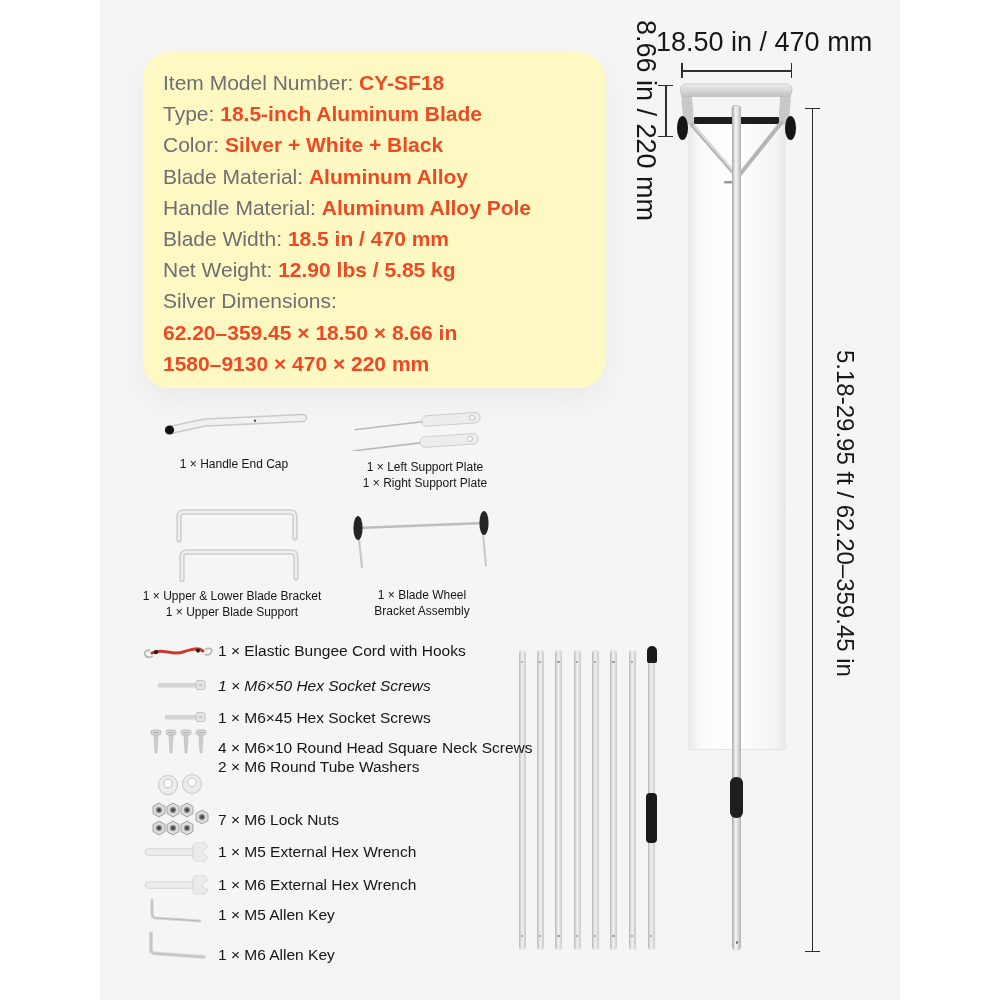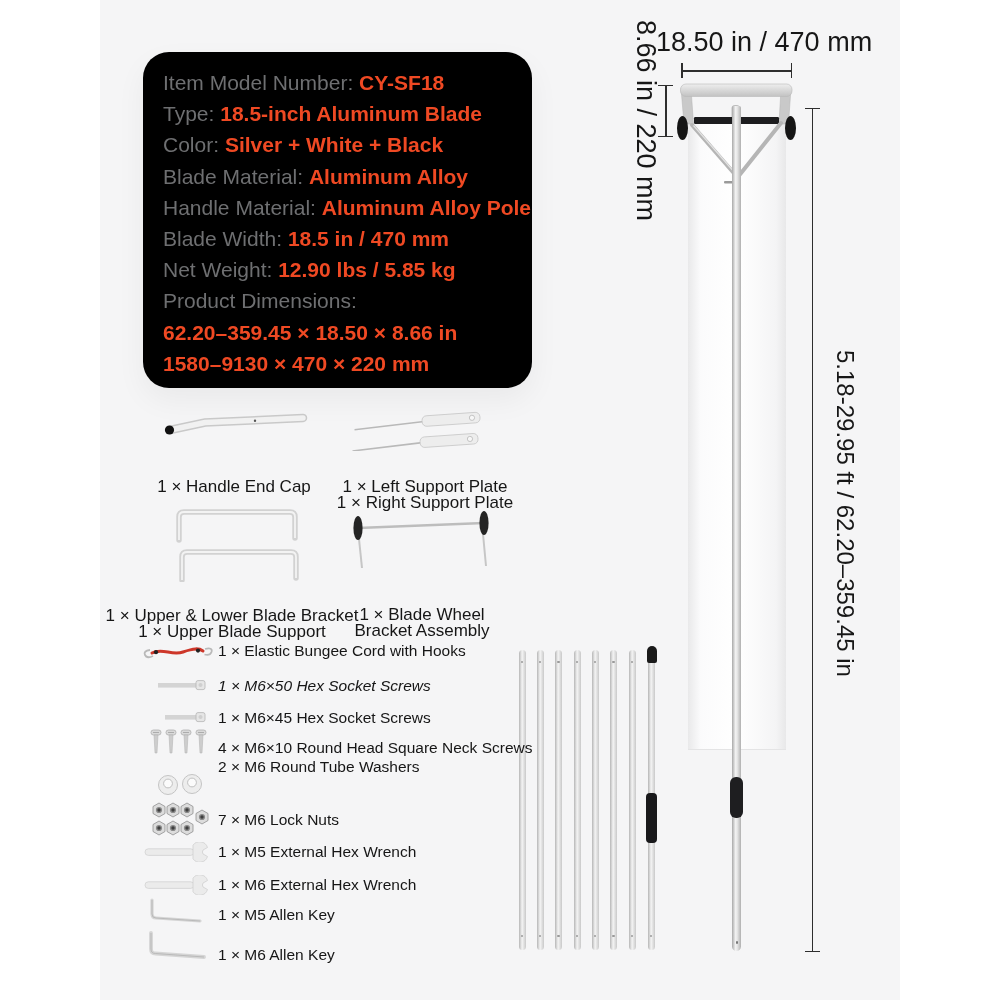--- a/index.html
+++ b/index.html
@@ -6,21 +6,21 @@
   body{
     width:1000px;height:1000px;position:relative;background:#ffffff;
     font-family:"Liberation Sans","DejaVu Sans",sans-serif;
     -webkit-font-smoothing:antialiased;overflow:hidden;
   }
   .abs{position:absolute;}
   
   .panel{left:100px;top:0;width:800px;height:1000px;background:#f5f5f6;}
   
   .spec-card{
-    left:143px;top:52px;width:389px;height:336px;background:#000000;
+    left:143px;top:52px;width:462px;height:336px;background:#fef9c3;
     border-radius:26px;box-shadow:0 12px 30px rgba(0,0,0,.05);
     padding:15px 0 0 20px;box-sizing:border-box;
   }
   .spec-row{font-size:21px;line-height:31.2px;white-space:nowrap;color:#6e6f71;}
   .spec-row .lbl{color:#6e6f71;font-weight:400;}
   .spec-row .val{color:#ef4923;font-weight:700;}
   
   .dim-text{color:#171717;font-size:27px;font-weight:400;white-space:nowrap;}
   .dim-text-v{writing-mode:vertical-rl;}
   .dim-line{background:#2e2e2e;}
@@ -42,37 +42,37 @@
     background:linear-gradient(90deg,#b6b6b6,#f4f4f4 45%,#c9c9c9);
   }
   .pole::before,.pole::after{
     content:"";position:absolute;left:2.4px;width:2.2px;height:2.2px;border-radius:50%;background:#9a9a9a;
   }
   .pole::before{top:11px;} .pole::after{bottom:13px;}
   .pole8-cap{left:646.5px;top:646px;width:10px;height:17px;background:#1a1a1a;border-radius:5px 5px 2px 2px;}
   .pole8-grip{left:645.5px;top:793px;width:11.5px;height:50px;background:#19191b;border-radius:4px;}
   
   .plabel{font-size:15.5px;color:#161616;line-height:18px;white-space:nowrap;}
-  .gl{font-size:17px;color:#161616;text-align:center;white-space:nowrap;margin-top:20px;}
+  .gl{font-size:12px;color:#161616;text-align:center;white-space:nowrap;}
   .gl2{line-height:16.2px;}
 </style>
 </head>
 <body>
 
 <div class="abs panel"></div>
 
 <div class="abs spec-card">
   <div class="spec-row"><span class="lbl">Item Model Number:</span> <span class="val">CY-SF18</span></div>
   <div class="spec-row"><span class="lbl">Type:</span> <span class="val">18.5-inch Aluminum Blade</span></div>
   <div class="spec-row"><span class="lbl">Color:</span> <span class="val">Silver + White + Black</span></div>
   <div class="spec-row"><span class="lbl">Blade Material:</span> <span class="val">Aluminum Alloy</span></div>
   <div class="spec-row"><span class="lbl">Handle Material:</span> <span class="val">Aluminum Alloy Pole</span></div>
   <div class="spec-row"><span class="lbl">Blade Width:</span> <span class="val">18.5 in / 470 mm</span></div>
   <div class="spec-row"><span class="lbl">Net Weight:</span> <span class="val">12.90 lbs / 5.85 kg</span></div>
-  <div class="spec-row"><span class="lbl">Product Dimensions:</span></div>
+  <div class="spec-row"><span class="lbl">Silver Dimensions:</span></div>
   <div class="spec-row"><span class="val">62.20–359.45 × 18.50 × 8.66 in</span></div>
   <div class="spec-row"><span class="val">1580–9130 × 470 × 220 mm</span></div>
 </div>
 
 <div class="abs dim-text" style="left:656px;top:27px;width:200px;">18.50 in / 470 mm</div>
 <div class="abs dim-line" style="left:682px;top:70px;width:110px;height:1.8px;"></div>
 <div class="abs dim-line" style="left:681px;top:63px;width:1.8px;height:15px;"></div>
 <div class="abs dim-line" style="left:790.5px;top:63px;width:1.8px;height:15px;"></div>
 
 <div class="abs dim-text dim-text-v" style="left:630px;top:20px;">8.66 in / 220 mm</div>

